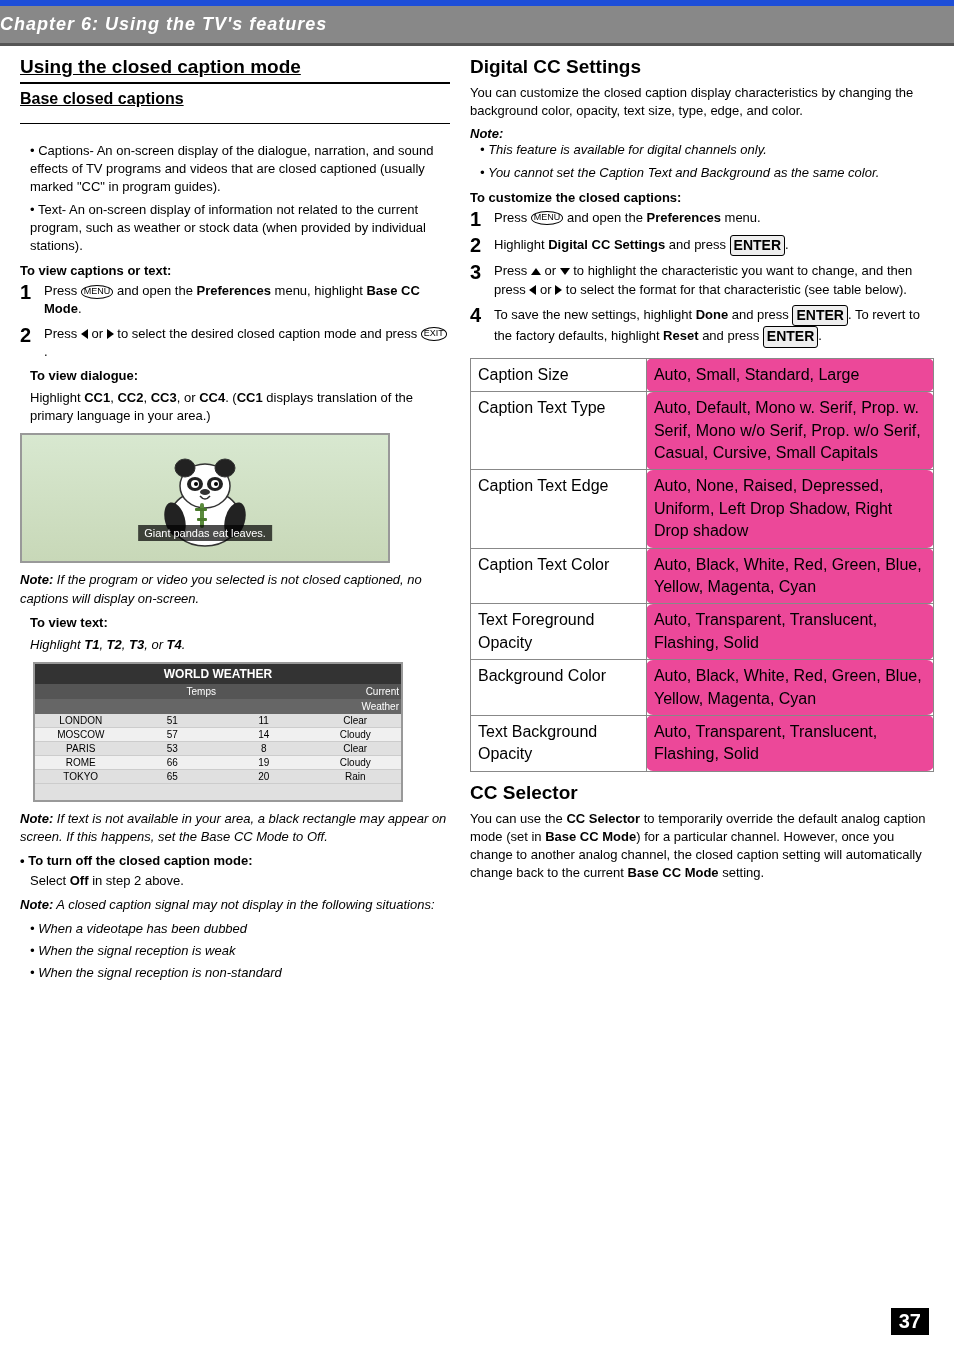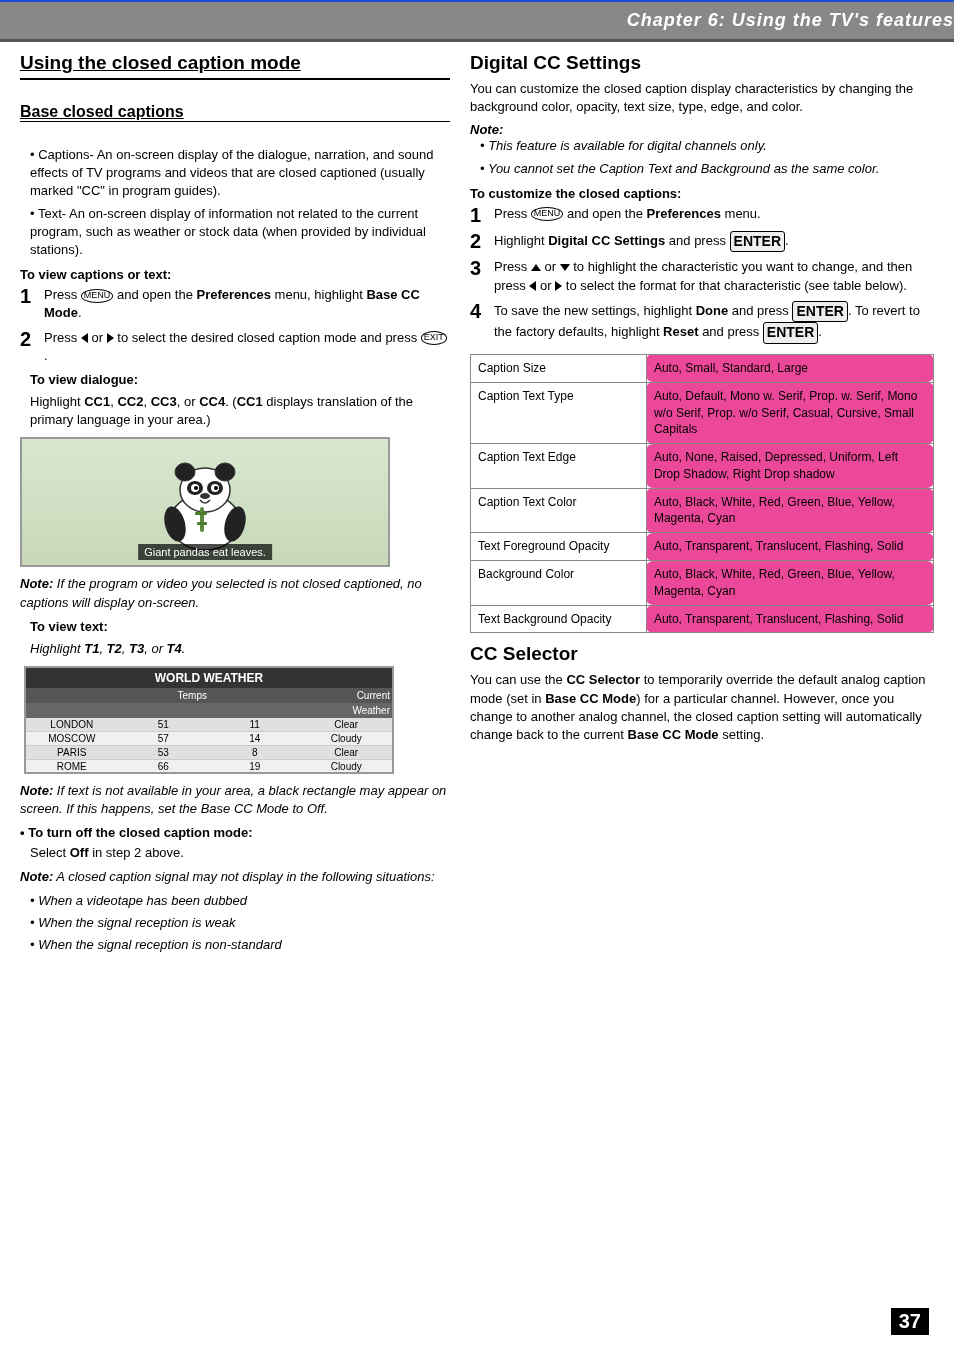--- a/index.html
+++ b/index.html
@@ -9,24 +9,24 @@
       font-size: 13px;
       color: #000;
       width: 954px;
       min-height: 1350px;
       position: relative;
     }
 
     
     .page-header {
       background: #888;
-      text-align: right;
+      text-align: left;
       padding: 8px 0;
       margin-bottom: 10px;
-      border-top: 2px solid #1d4ed8;
+      border-top: 6px solid #1d4ed8;
       border-bottom: 3px solid #555;
     }
     .page-header-title {
       font-style: italic;
       font-weight: bold;
       font-size: 18px;
       color: #fff;
       letter-spacing: 1px;
     }
 
@@ -47,29 +47,29 @@
     .right-col {
       flex: 1;
     }
 
     
     .section-title-main {
       font-size: 19px;
       font-weight: bold;
       border-bottom: 2px solid #000;
       padding-bottom: 4px;
-      margin-bottom: 23px;
+      margin-bottom: 6px;
       text-decoration: underline;
     }
     .section-title-sub {
       font-size: 16px;
       font-weight: bold;
       border-bottom: 1.5px solid #000;
-      padding-bottom: 0;
-      margin-bottom: 24px;
+      padding-bottom: 15px;
+      margin-bottom: 18px;
       text-decoration: underline;
     }
     .section-title-right {
       font-size: 19px;
       font-weight: bold;
       margin-bottom: 6px;
     }
     .section-title-ccselector {
       font-size: 19px;
       font-weight: bold;
@@ -123,21 +123,21 @@
       height: 130px;
       margin: 8px 0;
       display: flex;
       align-items: center;
       justify-content: center;
       position: relative;
       overflow: hidden;
     }
     .image-box-caption {
       position: absolute;
-      bottom: 5px;
+      bottom: 20px;
       left: 50%;
       transform: translateX(-50%);
       background: rgba(0,0,0,0.7);
       color: #fff;
       font-size: 11px;
       padding: 2px 6px;
       white-space: nowrap;
     }
 
     
@@ -148,22 +148,22 @@
       align-items: center;
       justify-content: center;
       background: linear-gradient(180deg, #d8e8d0 0%, #c8d8b8 100%);
     }
 
     
     .weather-box {
       border: 2px solid #999;
       background: #e0e0e0;
       width: 370px;
-      height: 108px;
-      margin: 8px 4px;
+      height: 140px;
+      margin: 8px 13px;
       overflow: hidden;
       font-size: 10px;
     }
     .weather-header {
       background: #333;
       color: #fff;
       text-align: center;
       padding: 3px;
       font-weight: bold;
       font-size: 12px;
@@ -188,21 +188,21 @@
       margin: 6px 0;
       font-style: italic;
       line-height: 1.4;
     }
     .note-label { font-weight: bold; font-style: italic; }
 
     
     .cc-table {
       width: 100%;
       border-collapse: collapse;
-      font-size: 12px;
+      font-size: 16px;
       margin: 10px 0;
     }
     .cc-table td {
       border: 1px solid #888;
       padding: 5px 7px;
       vertical-align: top;
       line-height: 1.4;
     }
     .cc-table td:first-child {
       font-weight: normal;

